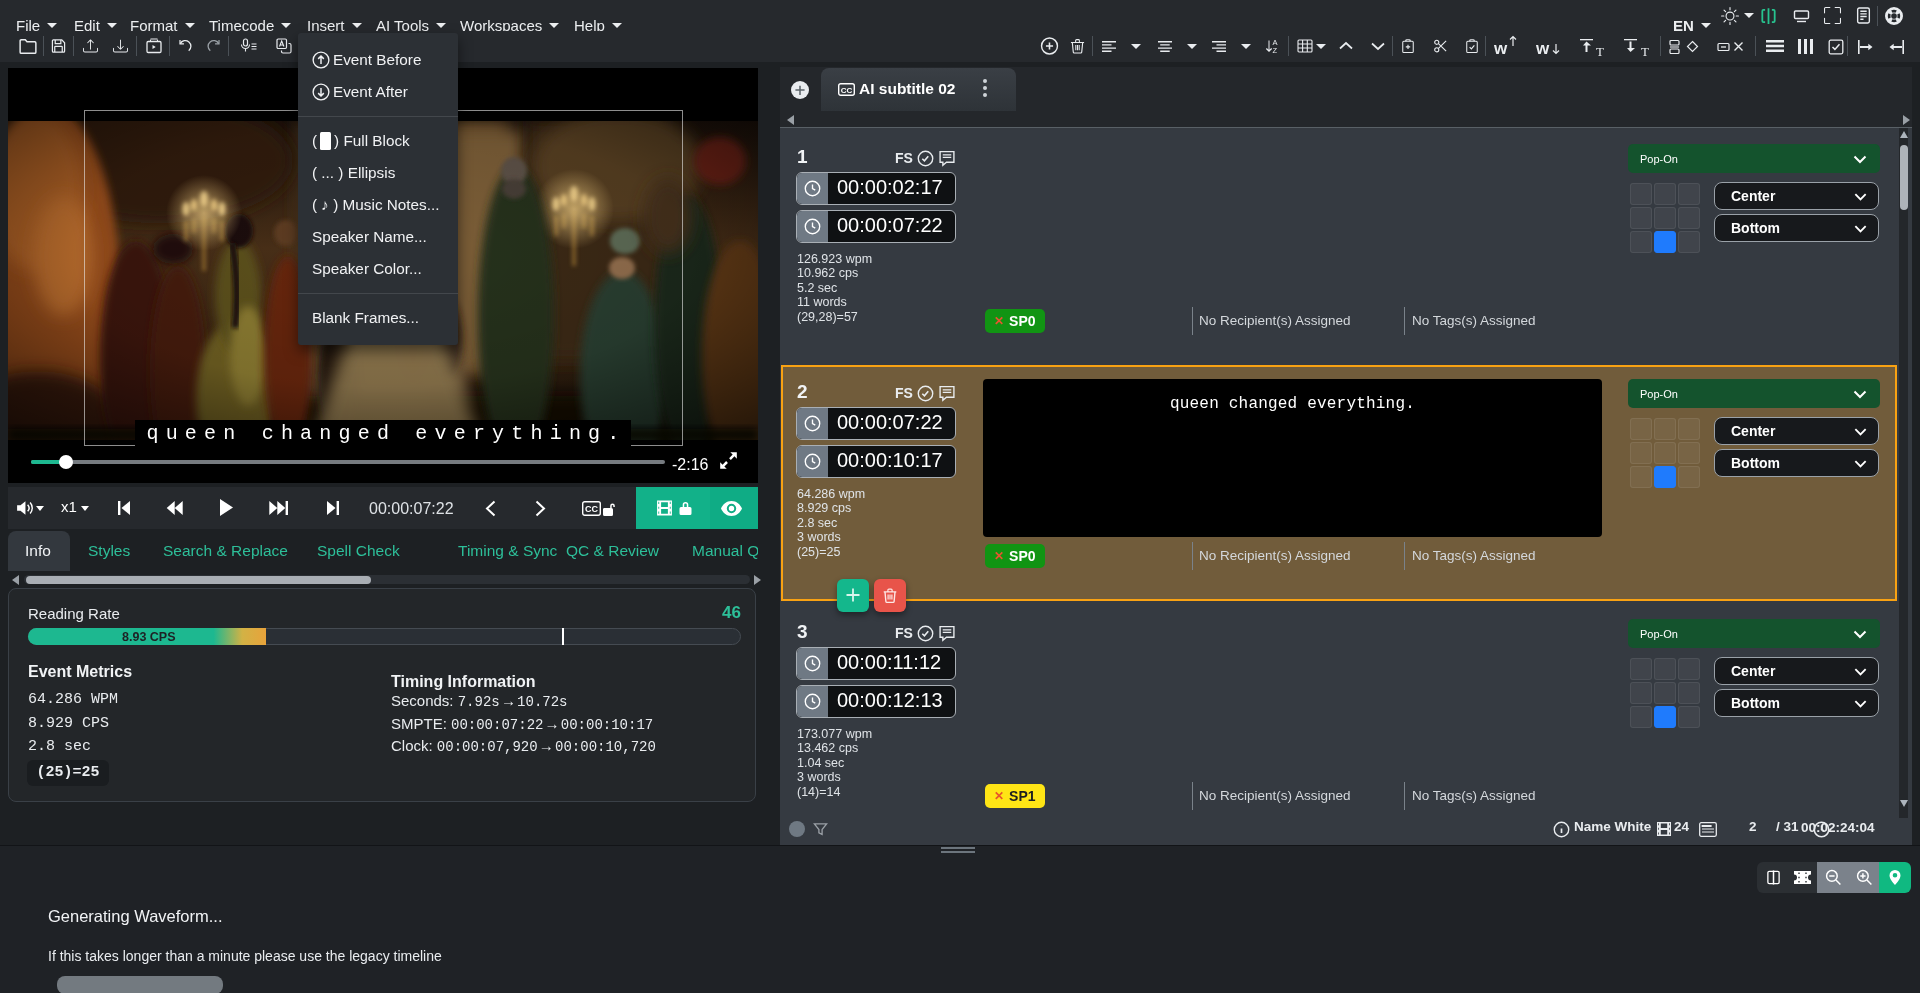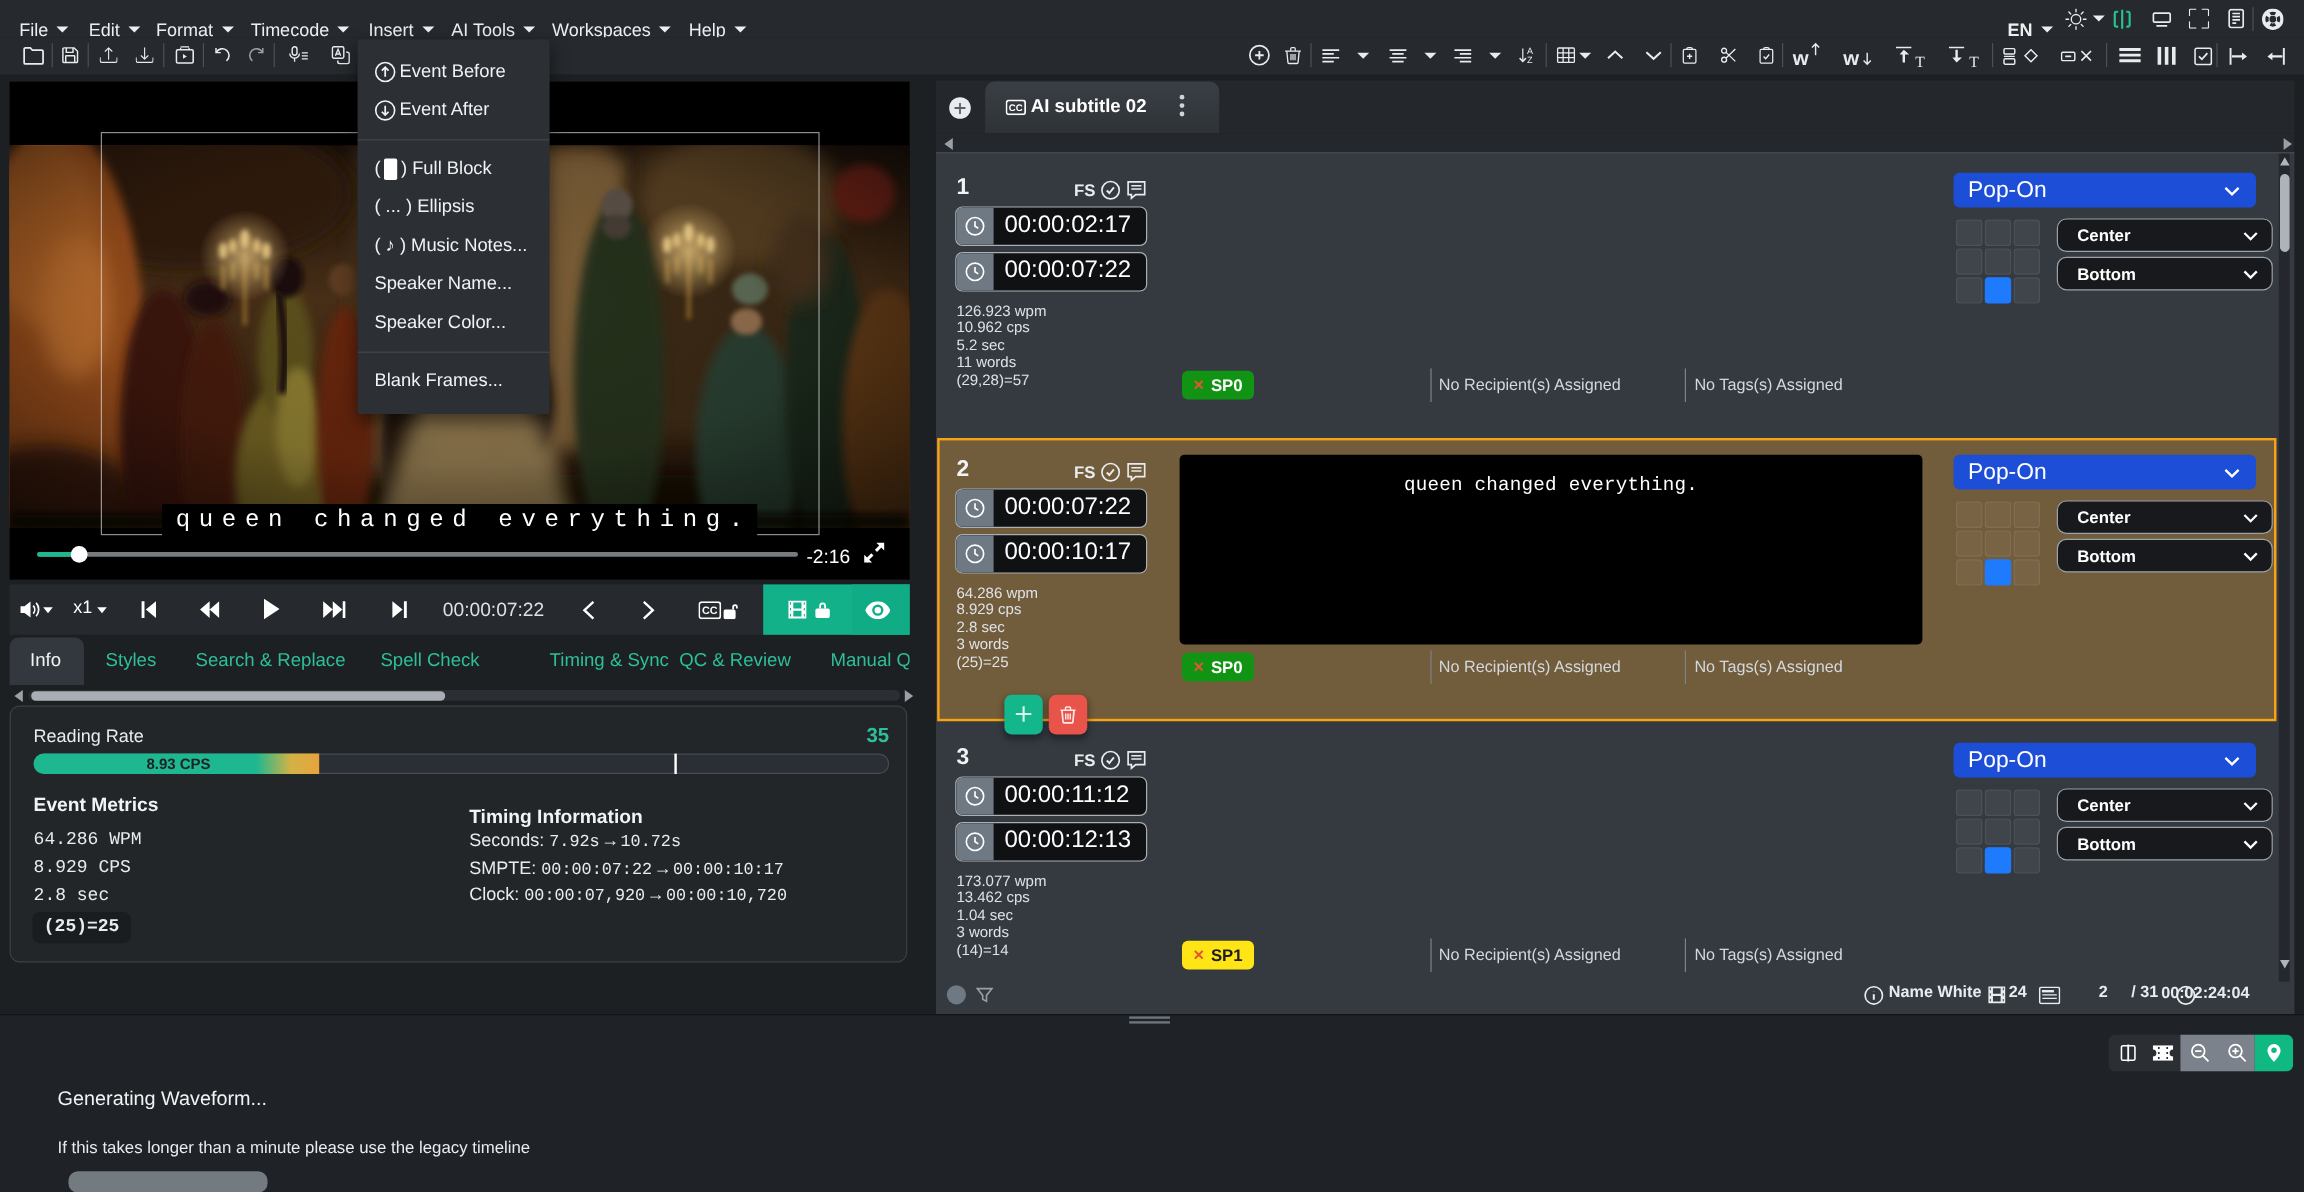--- a/index.html
+++ b/index.html
@@ -61,26 +61,26 @@
   .tcin .val { position:absolute; left:40px; top:3px; font-size:20px; color:#fff; }
   .met { position:absolute; left:17px; font-size:12.5px; line-height:14.4px; color:#dfe3e7; }
   .txa { position:absolute; left:203px; width:619px; height:158px; background:#4a5058;
     border-radius:4px; text-align:center; font-family:"Liberation Mono",monospace;
     font-size:15px; letter-spacing:1px; line-height:27px; color:#fff; padding-top:17px; }
   .badgerow { position:absolute; left:203px; width:619px; height:24px; }
   .spbadge { position:absolute; left:2px; top:0; height:24px; border-radius:5px; padding:0 9px;
     font-size:14px; font-weight:bold; display:flex; align-items:center; gap:5px; }
   .norec { position:absolute; font-size:13.5px; color:#d4d8dc; top:4px; white-space:nowrap; }
   .vsep { position:absolute; width:1px; height:28px; top:-2px; background:#7a828a; }
-  .popon { position:absolute; left:848px; width:252px; height:29px; background:#1d4ed8;
-    border-radius:5px; color:#fff; font-size:19px; display:flex; align-items:center; padding:0 12px 0 12px; }
+  .popon { position:absolute; left:848px; width:252px; height:29px; background:#14532d;
+    border-radius:5px; color:#fff; font-size:11px; display:flex; align-items:center; padding:0 12px 0 12px; }
   .gridsq { position:absolute; width:22px; height:22px; border-radius:3px;
     background:rgba(255,255,255,0.055); border:1px solid rgba(255,255,255,0.07); }
   .gridsq.blue { background:#1f7bfd; border-color:#1f7bfd; }
-  .dsel { position:absolute; left:934px; width:180px; height:28px; background:#17191c;
+  .dsel { position:absolute; left:934px; width:165px; height:28px; background:#17191c;
     border:1px solid #9aa1a8; border-radius:8px; color:#fff; font-size:14px; font-weight:bold;
     display:flex; align-items:center; padding:0 10px 0 16px; }
   .chev { margin-left:auto; }
 
   
   #statusbar { left:0; top:751px; width:1140px; height:27px; font-size:13.5px; font-weight:bold; color:#e9ecef; }
   #statusbar span { white-space:nowrap; }
 
   
   #rscroll { left:1119px; top:61px; width:9px; height:690px; background:#24272b; }
@@ -446,21 +446,21 @@
   <span class="tab" style="left:692px">Manual QC</span>
 </div>
 <div class="abs" id="hscroll">
   <span class="abs" style="left:4px;top:1px;width:0;height:0;border-top:5px solid transparent;border-bottom:5px solid transparent;border-right:7px solid #9aa0a6"></span>
   <div class="abs" style="left:16px;top:1px;width:726px;height:9px;background:#2b2f34;border-radius:5px"></div>
   <div class="abs" style="left:18px;top:1.5px;width:345px;height:8px;background:#a9aeb4;border-radius:4px"></div>
   <span class="abs" style="left:746px;top:1px;width:0;height:0;border-top:5px solid transparent;border-bottom:5px solid transparent;border-left:7px solid #9aa0a6"></span>
 </div>
 <div class="abs" id="infopanel">
   <span class="abs" style="left:19px;top:16px;font-size:15px;color:#e9ecef">Reading Rate</span>
-  <span class="abs" style="left:662px;top:14px;width:70px;text-align:right;font-size:17px;font-weight:bold;color:#2dbf99">35</span>
+  <span class="abs" style="left:662px;top:14px;width:70px;text-align:right;font-size:17px;font-weight:bold;color:#2dbf99">46</span>
   <div class="abs" style="left:19px;top:39px;width:713px;height:17px;background:#2a2f35;border:1px solid #454b52;border-radius:9px"></div>
   <div class="abs" style="left:19px;top:39px;width:238px;height:17px;border-radius:9px 0 0 9px;background:linear-gradient(90deg,#1db890 0%,#1db890 78%,#d2b245 90%,#e8a33b 100%)"></div>
   <span class="abs" style="left:113px;top:41px;font-size:12.5px;font-weight:bold;color:#1e2125">8.93 CPS</span>
   <div class="abs" style="left:553px;top:39px;width:2px;height:17px;background:#fff"></div>
   <span class="abs" style="left:19px;top:74px;font-size:16px;font-weight:bold;color:#f1f3f5">Event Metrics</span>
   <span class="abs mono" style="left:19px;top:102px;font-size:15px">64.286 WPM</span>
   <span class="abs mono" style="left:19px;top:126px;font-size:15px">8.929 CPS</span>
   <span class="abs mono" style="left:19px;top:149px;font-size:15px">2.8 sec</span>
   <div class="abs mono" style="left:18px;top:171px;width:82px;height:26px;background:#1a1d20;border-radius:6px;font-size:15px;font-weight:bold;text-align:center;line-height:26px">(25)=25</div>
   <span class="abs" style="left:382px;top:84px;font-size:16px;font-weight:bold;color:#f1f3f5">Timing Information</span>

